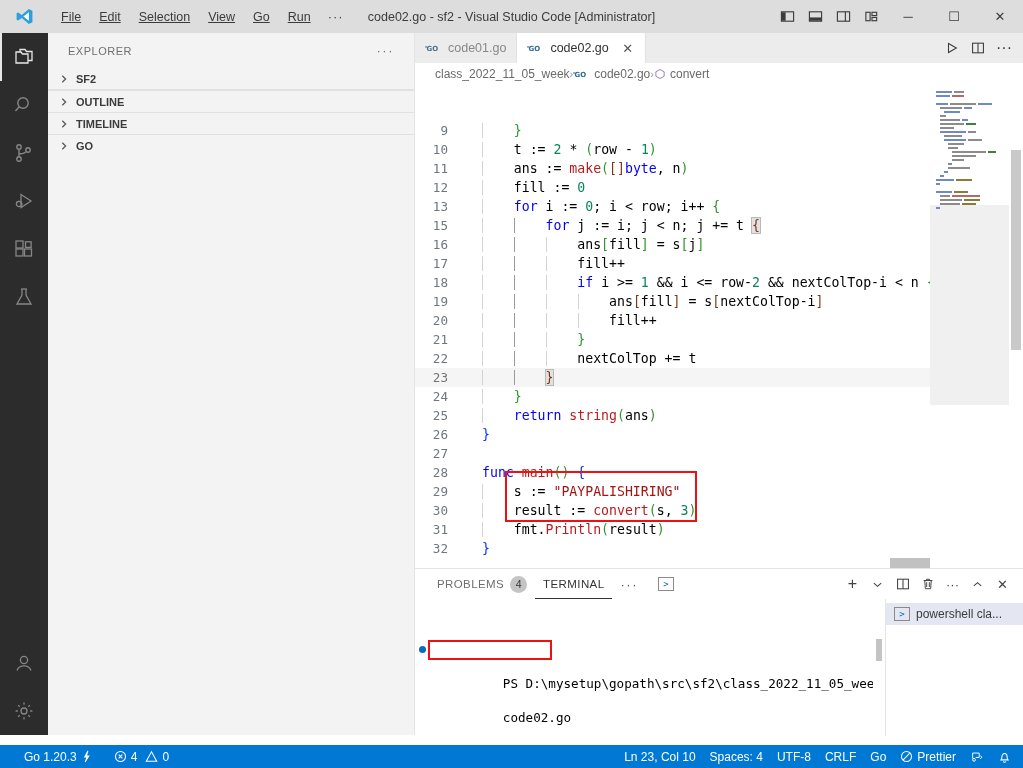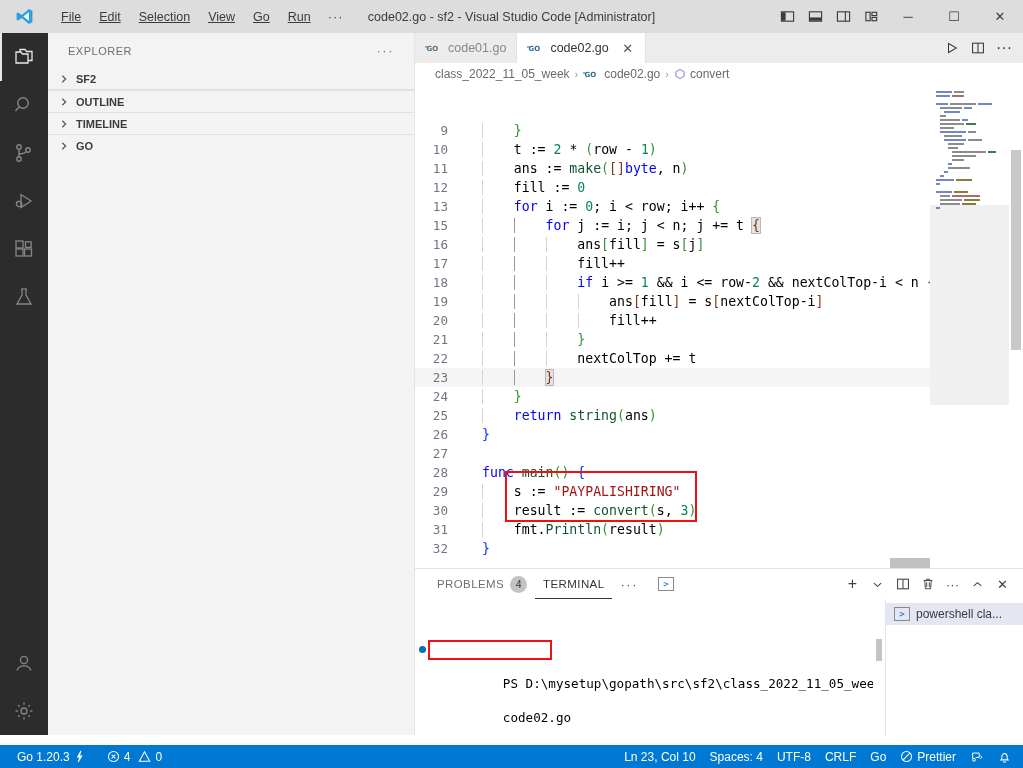--- a/index.html
+++ b/index.html
@@ -91,21 +91,21 @@
   .tab .close-x { margin-left: 6px; font-size: 13px; color: #555; width: 14px; text-align: center; }
   .tab .golang-ico { display: flex; align-items: center; }
   .tabs-actions {
     margin-left: auto; display: flex; align-items: center; gap: 0px; padding-right: 6px;
     background: #ececec;
   }
   .tab-act { width: 26px; height: 30px; display: flex; align-items: center; justify-content: center; color: #3b3b3b; }
 
   .breadcrumb {
     height: 22px; background: #ffffff; display: flex; align-items: center;
-    padding-left: 20px; font-size: 12px; color: #6a6a6a; gap: 5px;
+    padding-left: 20px; font-size: 12px; color: #6a6a6a; 
   }
   .breadcrumb .sep { color: #9a9a9a; font-size: 11px; }
   .bc-item { display: flex; align-items: center; gap: 4px; }
 
   
   .code-area {
     position: absolute; top: 52px; left: 0; width: 608px; height: 483px;
     background: #ffffff; overflow: hidden;
   }
   .code-rows { position: absolute; top: 36px; left: 0; right: 0; }
@@ -116,21 +116,21 @@
   .code-line.current { background: #f5f5f5; }
   .ln {
     width: 47px; text-align: right; padding-right: 14px; color: #6e7681;
     font-family: "DejaVu Sans Mono", monospace; font-size: 12.6px; flex: none;
   }
   .code-line.current .ln { color: #737373; }
   .codetext { flex: 1; position: relative; padding-left: 20px; }
 
   
   .k  { color: #0000ff; }      
-  .fn { color: #14532d; }      
+  .fn { color: #b91c1c; }      
   .num{ color: #098658; }      
   .str{ color: #a31515; }      
   .pl { color: #000000; }      
   .br0{ color: #0431fa; }      
   .br1{ color: #319331; }      
   .br2{ color: #7b3814; }      
   .hl-brace { background: #e2e2e2; outline: 1px solid #b9b9b9; }
 
   .indent-guide {
     position: absolute; top: 0; bottom: 0; width: 1px; background: #d3d3d3;
@@ -674,21 +674,21 @@
           <span class="term-chip">&gt;</span>
           <span>powershell  cla...</span>
         </div>
       </div>
     </div>
 
     <div class="redbox" style="left:13px; top:71px; width:124px; height:20px;"></div>
   </div>
 
   <div class="statusbar">
-    <div class="sb-item" style="margin-left:10px">
+    <div class="sb-item" style="margin-left:17px">
       <span>Go 1.20.3</span>
       <span>
         <svg width="11" height="13" viewBox="0 0 10 14" fill="none" stroke="#ffffff" stroke-width="1.1">
             <path d="M6.5 1 L3 7.4 H5.6 L3.5 13 L7.5 6.4 H4.9 Z"></path>
           </svg>
       </span>
     </div>
     <div class="sb-item" style="margin-left:8px">
       <span>
         <svg width="13" height="13" viewBox="0 0 14 14" fill="none" stroke="#ffffff" stroke-width="1.1">

